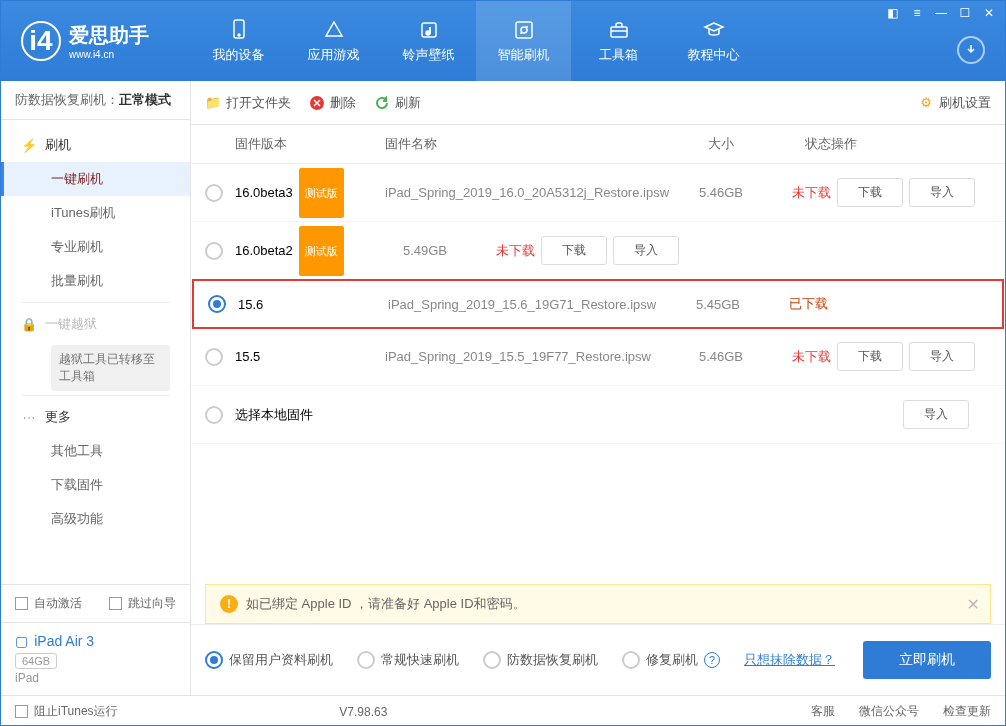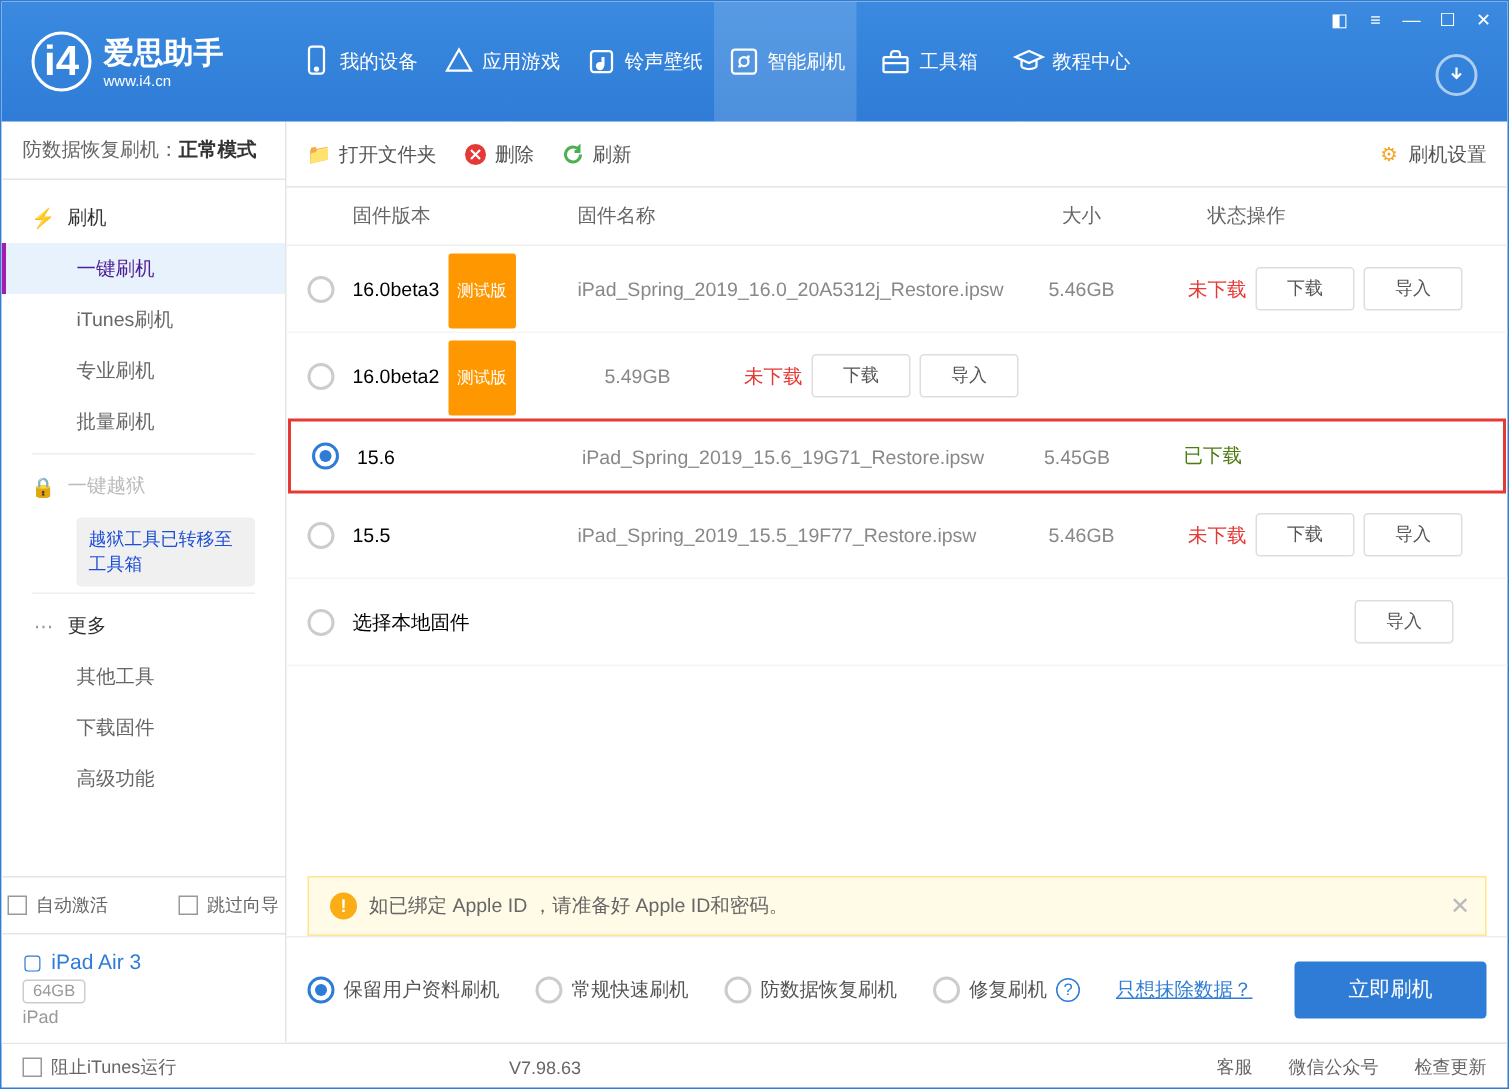--- a/index.html
+++ b/index.html
@@ -4,38 +4,38 @@
 <style>
 * { margin: 0; padding: 0; box-sizing: border-box; font-family: "Microsoft YaHei", sans-serif; }
 body { width: 1006px; height: 726px; background: #fff; border: 1px solid #2e7cd6; overflow: hidden; }
 
 .header { height: 80px; background: linear-gradient(#3b8ae0, #2e7cd6); display: flex; align-items: center; color: #fff; position: relative; }
 .logo-area { display: flex; align-items: center; padding: 0 20px; width: 190px; }
 .logo-circle { width: 40px; height: 40px; border: 2px solid #fff; border-radius: 50%; display: flex; align-items: center; justify-content: center; font-weight: bold; font-size: 28px; margin-right: 8px; }
 .logo-text { font-size: 20px; font-weight: bold; margin-top: 44px; }
 .logo-sub { font-size: 10px; display: block; }
 .nav-tabs { display: flex; height: 100%; }
-.nav-tab { width: 95px; display: flex; flex-direction: row; align-items: center; justify-content: center; cursor: pointer; font-size: 13px; gap: 4px; }
+.nav-tab { width: 95px; display: flex; flex-direction: column; align-items: center; justify-content: center; cursor: pointer; font-size: 13px; gap: 4px; }
 .nav-tab.active { background: rgba(255,255,255,0.15); }
 .nav-icon { width: 24px; height: 24px; display: flex; align-items: center; justify-content: center; }
 .win-controls { position: absolute; top: 4px; right: 8px; display: flex; gap: 8px; font-size: 12px; }
 .win-btn { width: 16px; height: 16px; cursor: pointer; display: flex; align-items: center; justify-content: center; }
 .sync-circle { position: absolute; right: 20px; top: 35px; width: 28px; height: 28px; border: 2px solid rgba(255,255,255,0.6); border-radius: 50%; display: flex; align-items: center; justify-content: center; cursor: pointer; }
 
 .body-area { display: flex; height: 614px; }
 .sidebar { width: 190px; background: #fff; border-right: 1px solid #e5e5e5; display: flex; flex-direction: column; }
 .status-bar { padding: 10px 14px; border-bottom: 1px solid #e5e5e5; font-size: 13px; color: #666; }
 .status-bar b { color: #333; }
 .side-section { padding: 8px 0; }
 .side-header { padding: 8px 20px; font-size: 13px; color: #333; display: flex; align-items: center; gap: 8px; cursor: pointer; }
 .side-item { padding: 8px 20px 8px 50px; font-size: 13px; color: #666; cursor: pointer; }
-.side-item.active { background: #e8f2fc; color: #4c1d95; border-left: 3px solid #a21caf; padding-left: 47px; }
-.side-note { margin: 4px 20px 4px 50px; background: #f0f0f0; padding: 6px 8px; font-size: 12px; color: #1d4ed8; border-radius: 3px; }
+.side-item.active { background: #e8f2fc; color: #7f1d1d; border-left: 3px solid #3b82f6; padding-left: 47px; }
+.side-note { margin: 4px 20px 4px 50px; background: #f0f0f0; padding: 6px 8px; font-size: 12px; color: #737373; border-radius: 3px; }
 .side-divider { border-top: 1px solid #eee; margin: 4px 20px; }
-.side-bottom { margin-top: auto; border-top: 1px solid #e5e5e5; padding: 10px 4px; font-size: 12px; }
+.side-bottom { margin-top: auto; border-top: 1px solid #e5e5e5; padding: 10px 14px; font-size: 12px; }
 .chk { display: flex; align-items: center; gap: 6px; color: #666; }
 .device-info { border-top: 1px solid #e5e5e5; padding: 10px 14px; }
 .device-name { color: #2e7cd6; font-size: 14px; display: flex; align-items: center; gap: 6px; }
 .badge { border: 1px solid #ccc; color: #999; padding: 1px 6px; border-radius: 3px; font-size: 11px; margin-top: 4px; display: inline-block; }
 .device-type { color: #999; font-size: 12px; margin-top: 2px; }
 
 .main { flex: 1; display: flex; flex-direction: column; }
 .toolbar { height: 44px; border-bottom: 1px solid #e5e5e5; display: flex; align-items: center; padding: 0 14px; font-size: 13px; gap: 18px; }
 .tb-btn { display: flex; align-items: center; gap: 5px; cursor: pointer; color: #555; }
 .tb-right { margin-left: auto; display: flex; align-items: center; gap: 5px; color: #555; cursor: pointer; }
@@ -49,21 +49,21 @@
 .col-status { width: 70px; text-align: right; }
 .col-ops { width: 160px; }
 
 .fw-row { display: flex; align-items: center; padding: 14px; font-size: 13px; border-bottom: 1px solid #f5f5f5; }
 .fw-row.highlighted { border: 2px solid #e53935; margin: -1px 1px; }
 .radio { width: 18px; height: 18px; border: 2px solid #ccc; border-radius: 50%; cursor: pointer; display: flex; align-items: center; justify-content: center; }
 .radio.checked { border-color: #2e7cd6; }
 .radio.checked::after { content: ''; width: 8px; height: 8px; background: #2e7cd6; border-radius: 50%; }
 .beta-tag { background: #ff9800; color: #fff; font-size: 11px; padding: 19px 6px; border-radius: 2px; margin-left: 6px; }
 .status-not { color: #e53935; }
-.status-done { color: #4d7c0f; }
+.status-done { color: #c2410c; }
 .op-btn { border: 1px solid #ddd; background: #fff; padding: 5px 20px; font-size: 12px; color: #555; cursor: pointer; border-radius: 3px; margin-left: 6px; }
 
 .warning-bar { background: #fffbe6; border: 1px solid #ffe58f; margin: 8px 14px 0; padding: 10px 14px; font-size: 13px; color: #666; display: flex; align-items: center; gap: 8px; position: relative; }
 .warn-icon { width: 18px; height: 18px; background: #faad14; border-radius: 50%; color: #fff; display: flex; align-items: center; justify-content: center; font-size: 12px; font-weight: bold; }
 .warn-close { position: absolute; right: 10px; color: #bbb; cursor: pointer; font-size: 16px; }
 
 .options-bar { display: flex; align-items: center; padding: 16px 14px; gap: 24px; font-size: 13px; border-top: 1px solid #eee; margin-top: auto; }
 .opt { display: flex; align-items: center; gap: 6px; color: #555; cursor: pointer; }
 .help-icon { width: 16px; height: 16px; border: 1px solid #2e7cd6; color: #2e7cd6; border-radius: 50%; font-size: 11px; display: flex; align-items: center; justify-content: center; }
 .link { color: #2e7cd6; text-decoration: underline; cursor: pointer; }

